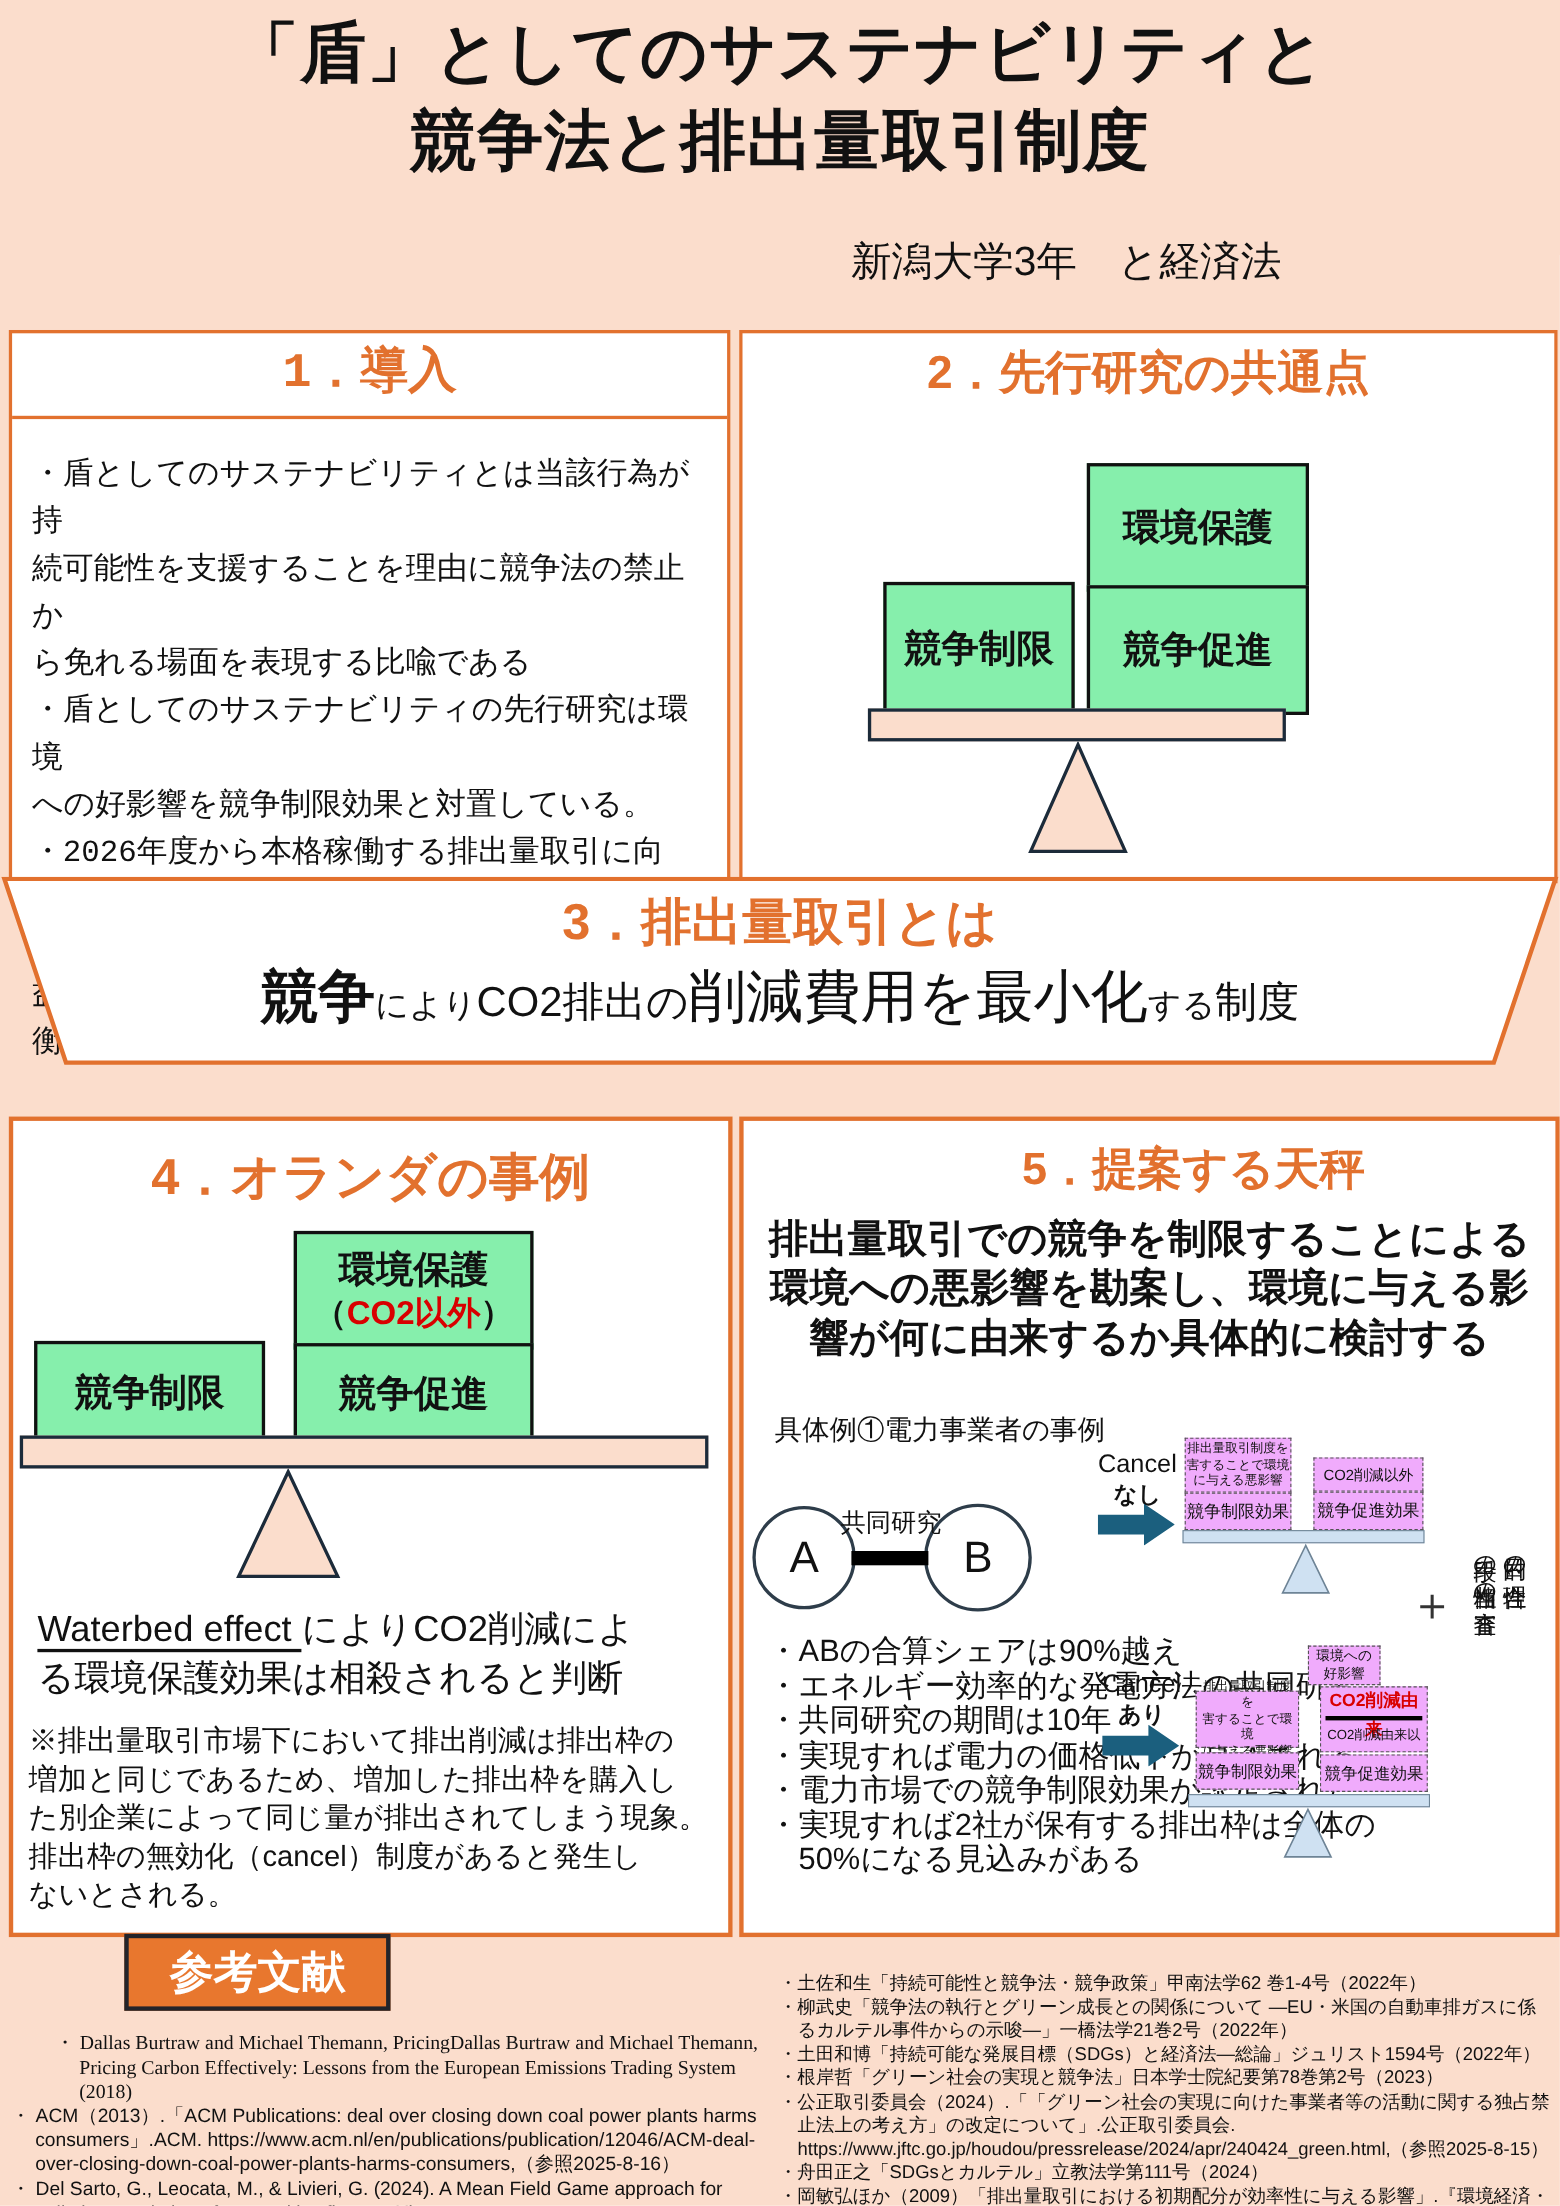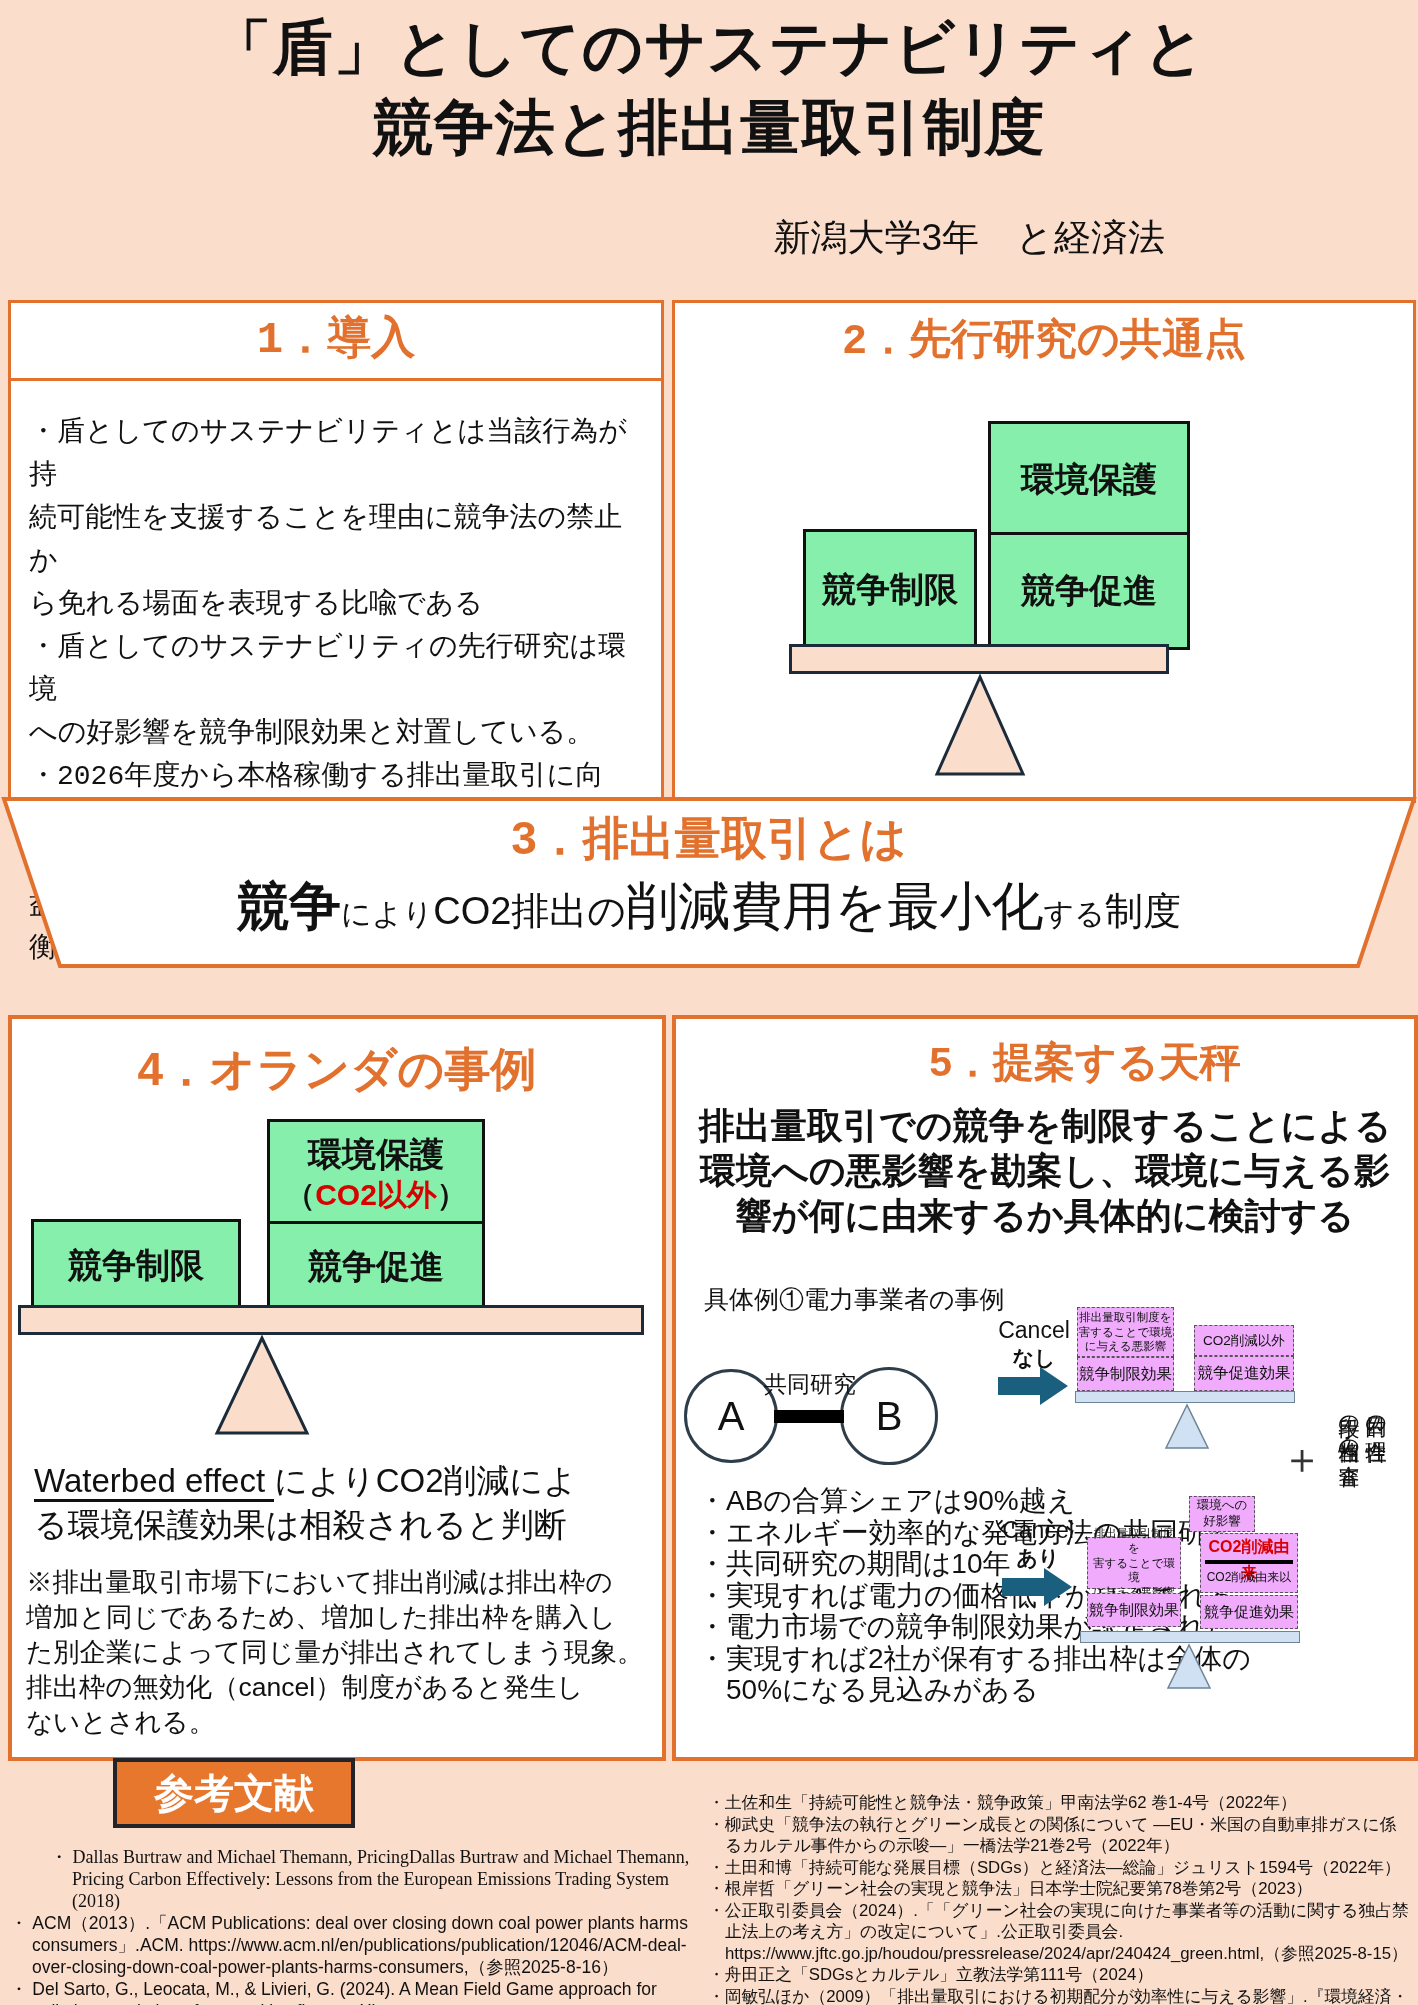--- a/index.html
+++ b/index.html
@@ -37,21 +37,21 @@
     <div class="pre" style="padding:30px 18px 0 18px;font-size:28px;line-height:43px;">・盾としてのサステナビリティとは当該行為が持
 続可能性を支援することを理由に競争法の禁止か
 ら免れる場面を表現する比喩である
 ・盾としてのサステナビリティの先行研究は環境
 への好影響を競争制限効果と対置している。
 ・2026年度から本格稼働する排出量取引に向け、
 同制度を条件とした際に先行研究が提示する利益
 衡量にもたらされる変化を分析する。</div>
   </div>
 
-  <div class="obox" style="left:672px;top:300px;width:738px;height:497px;font-family:Liberation Mono, monospace;">
+  <div class="obox" style="left:672px;top:300px;width:738px;height:497px;">
     <div class="ohead abs center" style="top:8px;font-size:42px;">2．先行研究の共通点</div>
     <div class="wbox" style="left:313px;top:118px;width:196px;height:111px;font-size:34px;">環境保護</div>
     <div class="wbox" style="left:313px;top:229px;width:196px;height:112px;font-size:34px;">競争促進</div>
     <div class="wbox" style="left:128px;top:226px;width:168px;height:115px;font-size:34px;">競争制限</div>
     <div class="beam" style="left:114px;top:341px;width:380px;height:30px;"></div>
     <svg class="abs" style="left:255px;top:371px;" width="100" height="104">
       <polygon points="50,3 7,100 93,100" fill="#fbddcc" stroke="#1c2b3a" stroke-width="3"></polygon>
     </svg>
   </div>
 

